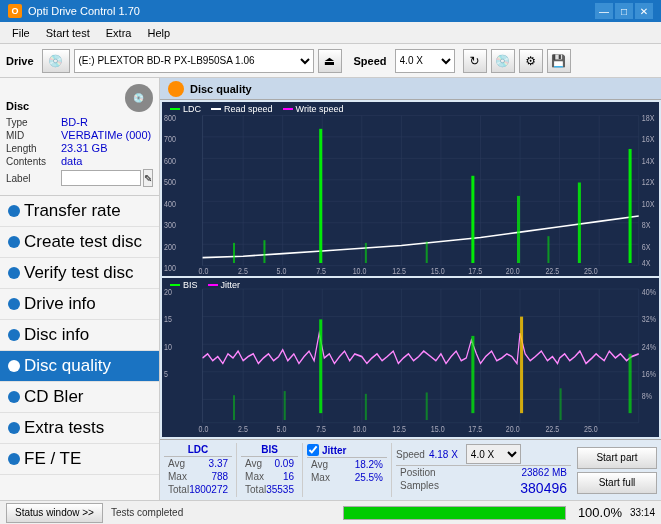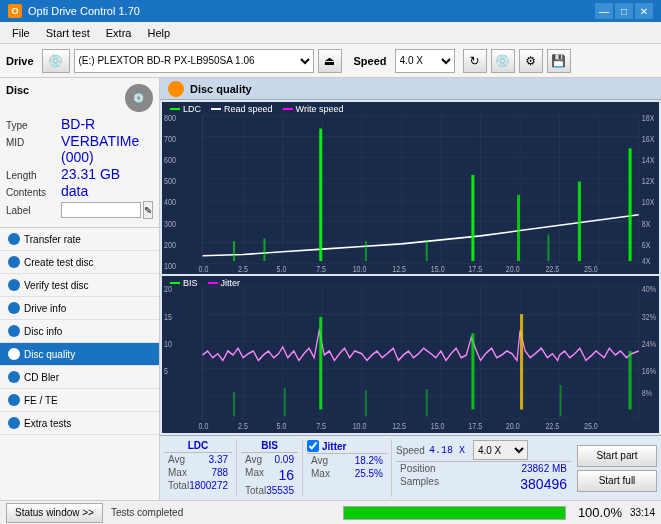--- a/index.html
+++ b/index.html
@@ -24,31 +24,31 @@
     .toolbar-btn { height: 24px; width: 24px; border: 1px solid #aaa; background: linear-gradient(to bottom, #fff, #ddd); cursor: pointer; display: flex; align-items: center; justify-content: center; font-size: 12px; }
     .speed-label { font-size: 11px; font-weight: bold; margin-left: 8px; margin-right: 4px; }
     .speed-select { height: 24px; width: 60px; font-size: 10px; border: 1px solid #aaa; background: white; }
 
     
     .main { display: flex; height: calc(524px - 22px - 22px - 34px - 24px); }
 
     
     .sidebar { width: 160px; background: #f5f5f5; border-right: 1px solid #ccc; display: flex; flex-direction: column; }
     .disc-section { padding: 6px; border-bottom: 1px solid #ccc; }
-    .disc-header { display: flex; align-items: flex-start; justify-content: space-between; margin-bottom: 4px; }
+    .disc-header { display: flex; align-items: flex-end; justify-content: space-between; margin-bottom: 4px; }
     .disc-title { font-weight: bold; font-size: 11px; }
     .disc-row { display: flex; align-items: baseline; margin: 1px 0; font-size: 10px; }
     .disc-row-label { color: #333; width: 55px; flex-shrink: 0; }
-    .disc-row-value { color: #0000cc; font-size: 14px; }
+    .disc-row-value { color: #0000cc; font-size: 11px; }
     .label-row { display: flex; align-items: center; margin: 2px 0; font-size: 10px; }
     .label-input { width: 80px; height: 16px; border: 1px solid #aaa; font-size: 10px; }
     .label-btn { width: 18px; height: 18px; margin-left: 2px; border: 1px solid #aaa; background: #f0f0f0; cursor: pointer; font-size: 10px; }
 
     .nav-items { flex: 1; }
-    .nav-item { display: flex; align-items: center; padding: 5px 8px; cursor: pointer; font-size: 10px; border-bottom: 1px solid #e0e0e0; gap: 4px; }
+    .nav-item { display: flex; align-items: center; padding: 5px 8px; cursor: pointer; font-size: 17px; border-bottom: 1px solid #e0e0e0; gap: 4px; }
     .nav-item.active { background: #1a73c2; color: white; }
     .nav-circle { width: 12px; height: 12px; border-radius: 50%; background: #aaa; display: flex; align-items: center; justify-content: center; flex-shrink: 0; }
     .nav-circle.blue { background: #1a73c2; }
     .nav-circle.active-white { background: white; }
 
     
     .content { flex: 1; background: #dce9f5; display: flex; flex-direction: column; overflow: hidden; }
     .content-header { background: #c8d8ea; height: 22px; display: flex; align-items: center; padding: 0 8px; gap: 6px; border-bottom: 1px solid #aaa; }
     .content-title { font-weight: bold; font-size: 11px; }
 
@@ -172,25 +172,25 @@
       <div class="nav-item active">
         <div class="nav-circle active-white"></div>
         <span>Disc quality</span>
       </div>
       <div class="nav-item">
         <div class="nav-circle blue"></div>
         <span>CD Bler</span>
       </div>
       <div class="nav-item">
         <div class="nav-circle blue"></div>
+        <span>Extra tests</span>
+      </div>
+      <div class="nav-item">
+        <div class="nav-circle blue"></div>
         <span>FE / TE</span>
-      </div>
-      <div class="nav-item">
-        <div class="nav-circle blue"></div>
-        <span>Extra tests</span>
       </div>
     </div>
   </div>
 
   <div class="content">
 
     <div class="content-header">
       <div style="width:16px;height:16px;background:#ff8c00;border-radius:50%;"></div>
       <span class="content-title">Disc quality</span>
     </div>
@@ -377,21 +377,21 @@
       <div style="width:1px;background:#ccc;margin:0 4px;"></div>
 
       <div style="display:flex;flex-direction:column;min-width:50px;">
         <div style="font-weight:bold;text-align:center;font-size:10px;color:#0000cc;border-bottom:1px solid #bbb;padding:1px 0;">BIS</div>
         <div style="display:flex;justify-content:space-between;padding:1px 4px;">
           <span style="font-size:10px;color:#555;">Avg</span>
           <span style="font-size:10px;color:#0000cc;">0.09</span>
         </div>
         <div style="display:flex;justify-content:space-between;padding:1px 4px;">
           <span style="font-size:10px;color:#555;">Max</span>
-          <span style="font-size:14px;color:#0000cc;">16</span>
+          <span style="font-size:10px;color:#0000cc;">16</span>
         </div>
         <div style="display:flex;justify-content:space-between;padding:1px 4px;">
           <span style="font-size:10px;color:#555;">Total</span>
           <span style="font-size:10px;color:#0000cc;">35535</span>
         </div>
       </div>
       <div style="width:1px;background:#ccc;margin:0 4px;"></div>
 
       <div style="display:flex;flex-direction:column;min-width:80px;">
         <div style="display:flex;align-items:center;gap:3px;padding:1px 0;border-bottom:1px solid #bbb;">
@@ -406,21 +406,21 @@
           <span style="font-size:10px;color:#555;">Max</span>
           <span style="font-size:10px;color:#0000cc;">25.5%</span>
         </div>
         <div style="padding:1px 4px;"></div>
       </div>
       <div style="width:1px;background:#ccc;margin:0 4px;"></div>
 
       <div style="display:flex;flex-direction:column;flex:1;">
         <div style="display:flex;align-items:center;gap:4px;padding:1px 0;border-bottom:1px solid #bbb;">
           <span style="font-size:10px;color:#555;">Speed</span>
-          <span style="font-size:10px;color:#0000cc;font-family:Liberation Mono, monospace;">4.18 X</span>
+          <span style="font-size:10px;color:#0000cc;">4.18 X</span>
           <select class="right-select" style="margin-left:4px;">
             <option>4.0 X</option>
             <option>8.0 X</option>
           </select>
         </div>
         <div style="display:flex;justify-content:space-between;padding:1px 4px;">
           <span style="font-size:10px;color:#555;">Position</span>
           <span style="font-size:10px;color:#0000cc;">23862 MB</span>
         </div>
         <div style="display:flex;justify-content:space-between;padding:1px 4px;">

